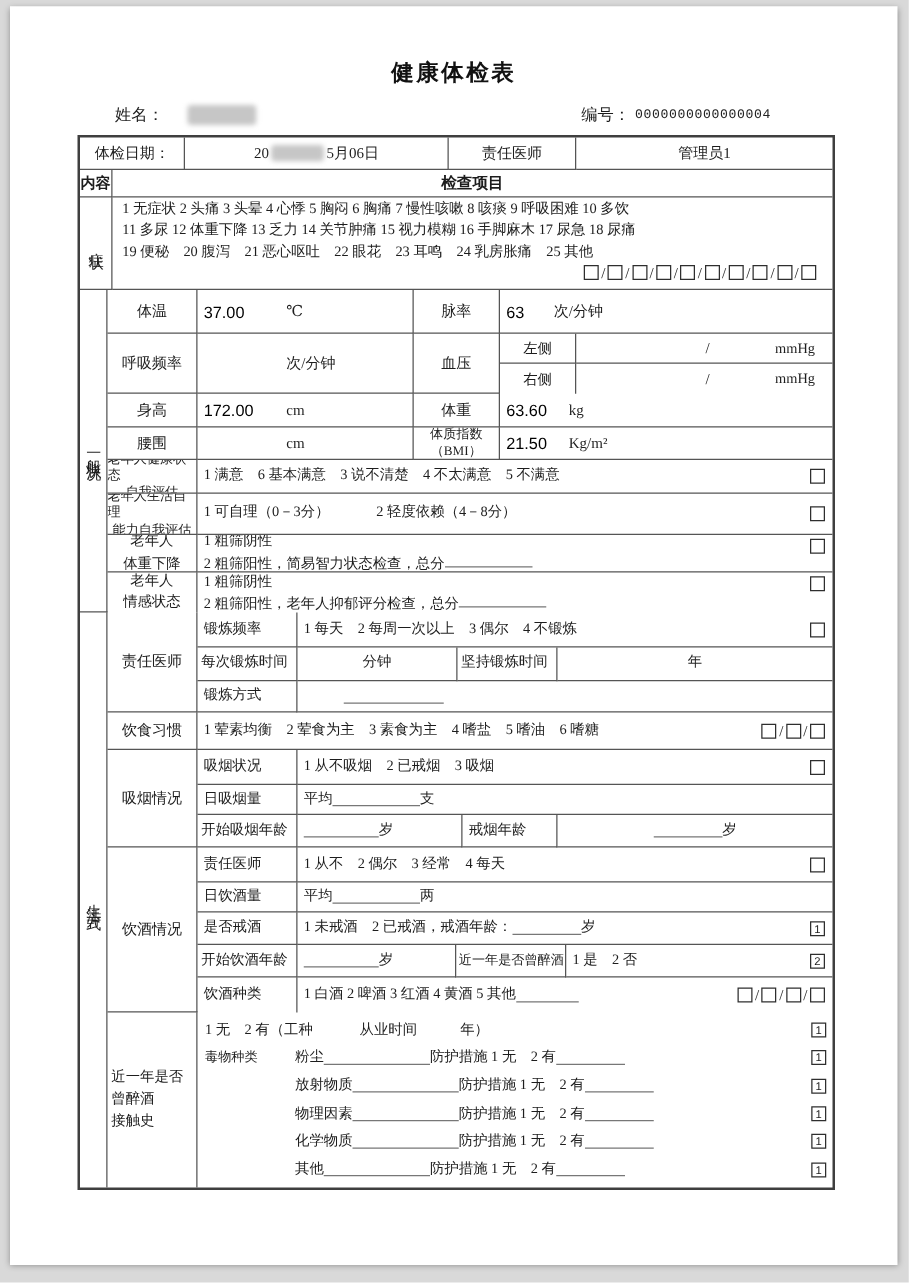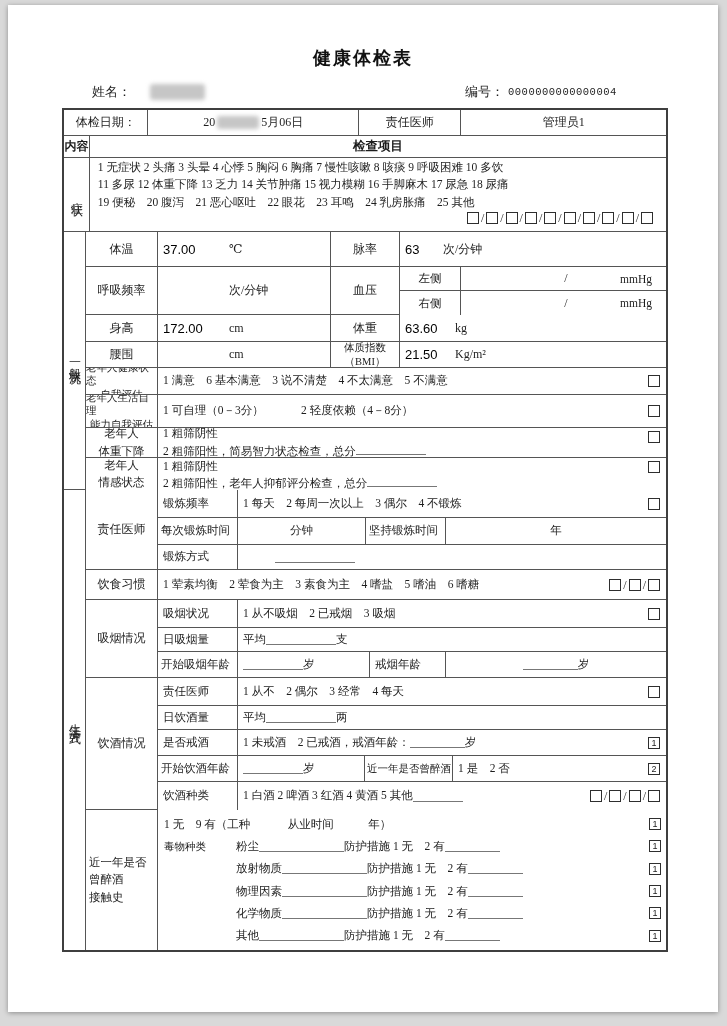--- a/index.html
+++ b/index.html
@@ -396,21 +396,21 @@
             </div>
           </div>
         </div>
 
         <div class="r" style="height:140px">
           <div class="c f11 nb" style="width:72px;padding-left:3px">
             <span><span>近一年是否曾醉酒</span><br><span>接触史</span></span>
           </div>
           <div class="c nr col f11 nb" style="width:508px;justify-content:space-around;align-items:stretch;padding:3px 0">
             <div class="oline">
-              <span class="opts">1 无    9 有（工种             从业时间            年）</span>
+              <span class="opts">1 无    2 有（工种             从业时间            年）</span>
               <span class="cbgroup mla">
                   <span class="cb">1</span>
                 </span>
             </div>
             <div class="oline">
               <span class="oind f10">毒物种类</span>
               <span>粉尘</span>
                 <span class="u u85"></span>
               <span class="opts">防护措施 1 无    2 有</span>
                 <span class="u u55"></span>

